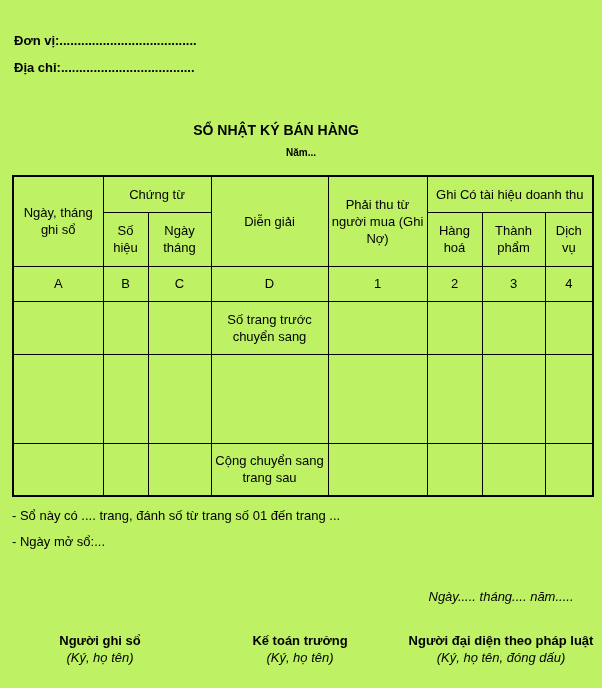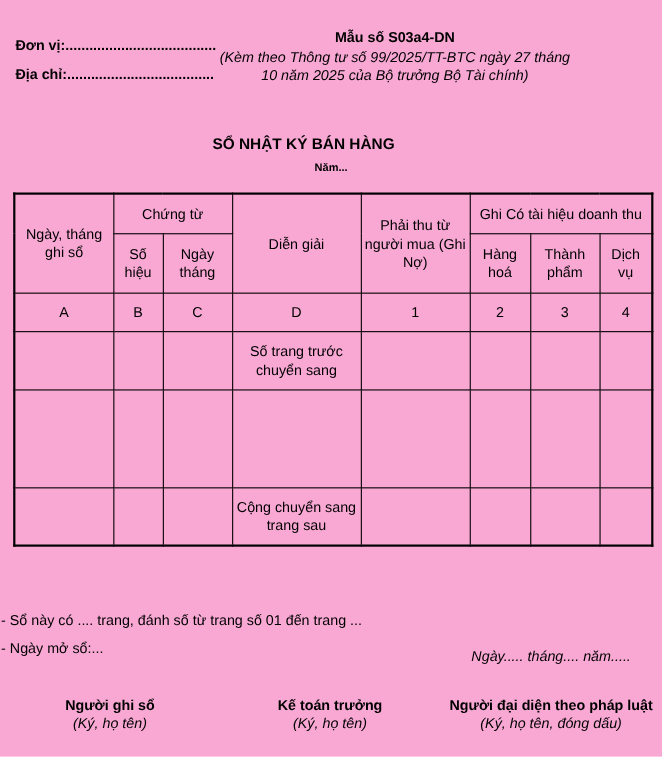--- a/index.html
+++ b/index.html
@@ -6,21 +6,21 @@
   html, body { background: #ffffff; }
   body {
     font-family: "Liberation Sans", "DejaVu Sans", sans-serif;
     color: #000000;
     font-size: 13px;
   }
   .page {
     position: relative;
     width: 602px;
     height: 688px;
-    background: #f9a8d4;
+    background: #bef264;
     overflow: hidden;
   }
 
   
   .hdr-left {
     position: absolute;
     top: 27px;
     left: 14px;
     font-weight: bold;
     line-height: 27px;
@@ -93,24 +93,23 @@
   td.desc {
     text-align: left;
     padding-left: 3px;
     padding-right: 3px;
   }
 
   
   .notes {
     position: absolute;
     top: 503px;
-    left: 1px;
+    left: 12px;
     width: 580px;
     line-height: 26px;
-    margin-top: 48px;
   }
 
   
   .sig-row {
     position: absolute;
     top: 588px;
     left: 0;
     width: 602px;
     display: flex;
   }
@@ -138,24 +137,20 @@
 </head>
 <body>
 
 <div class="page">
 
   <div class="hdr-left">
     <div>Đơn vị:......................................</div>
     <div>Địa chỉ:.....................................</div>
   </div>
 
-  <div class="hdr-right">
-    <div class="form-no">Mẫu số S03a4-DN</div>
-    <div class="form-ref">(Kèm theo Thông tư số 99/2025/TT-BTC ngày 27 tháng 10 năm 2025 của Bộ trưởng Bộ Tài chính)</div>
-  </div>
 
   <div class="title">SỔ NHẬT KÝ BÁN HÀNG</div>
   <div class="subtitle">Năm...</div>
 
   <table class="journal">
     <colgroup>
       <col style="width:90px">
       <col style="width:45px">
       <col style="width:63px">
       <col style="width:117px">

